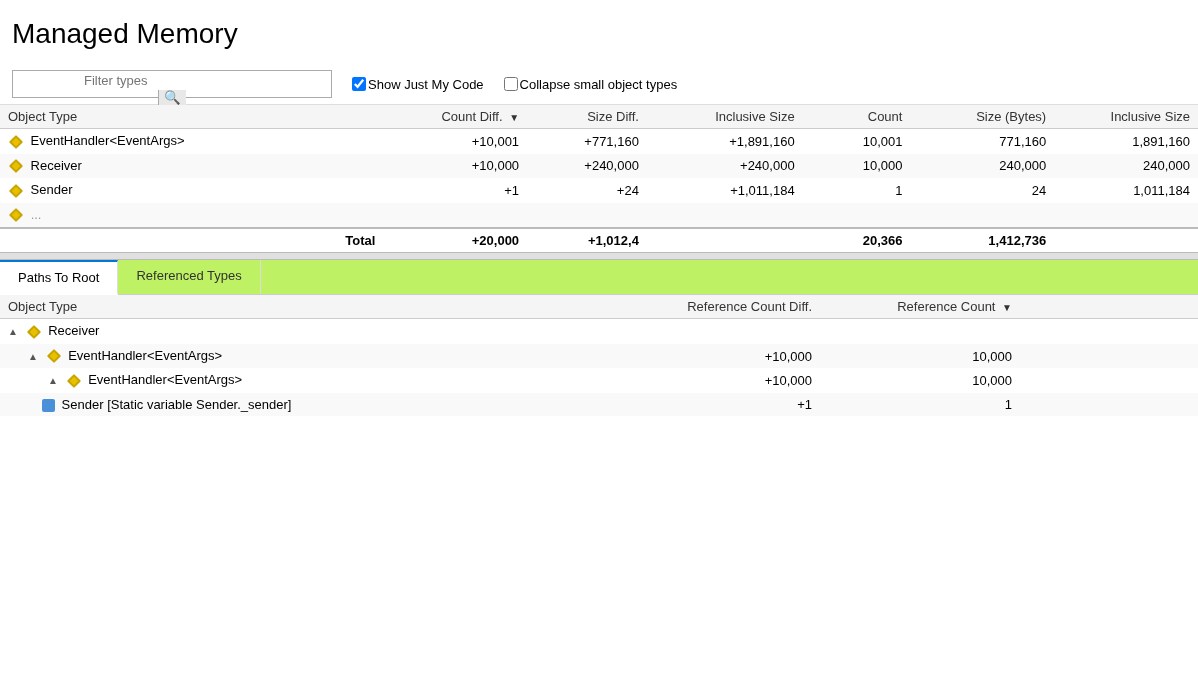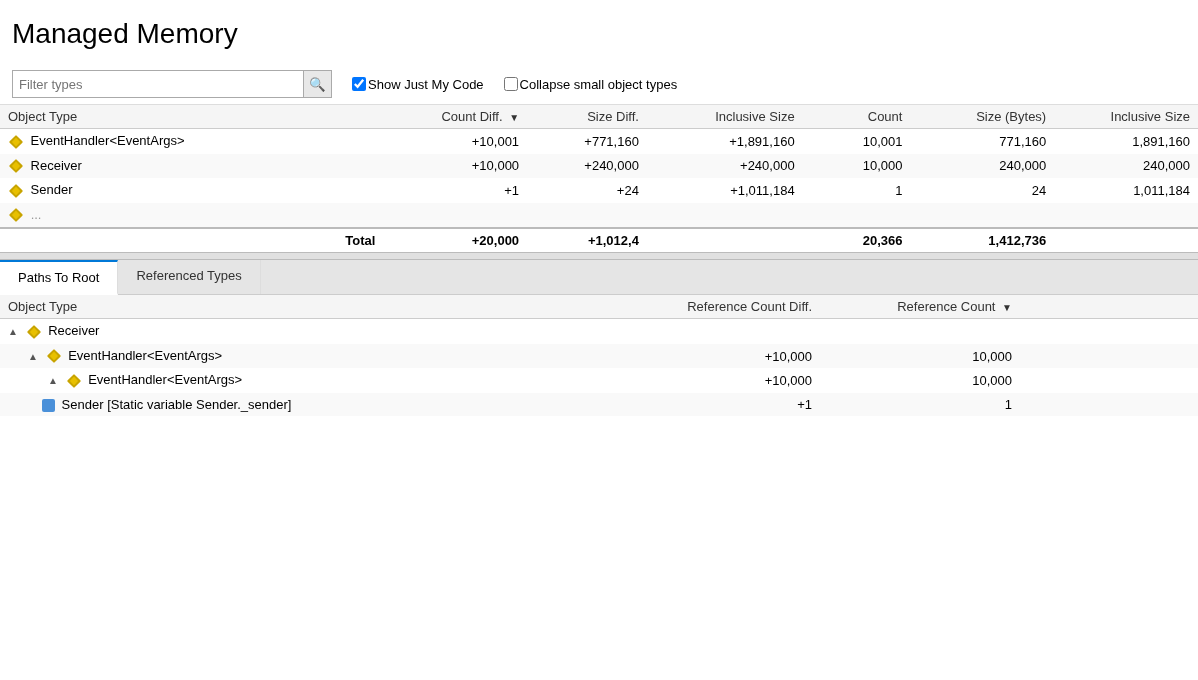--- a/index.html
+++ b/index.html
@@ -1,40 +1,40 @@
 <!DOCTYPE html>
 <html><head>
   <meta charset="utf-8">
   <style>
     * { box-sizing: border-box; margin: 0; padding: 0; }
     body { font-family: 'Segoe UI', Arial, sans-serif; font-size: 13px; background: #fff; color: #000; width: 1198px; }
 
     .page-title { font-size: 28px; font-weight: 300; padding: 18px 12px 14px 12px; color: #000; }
 
     .toolbar { display: flex; align-items: center; padding: 6px 12px; gap: 20px; border-bottom: 1px solid #ddd; }
-    .filter-box { display: flex; align-items: center; border: 1px solid #aaa; width: 320px; height: 28px; }
+    .filter-box { display: flex; align-items: center; border: 1px solid #aaa; width: 320px; height: 28px; flex-direction: column; }
     .filter-box input { border: none; outline: none; font-size: 13px; padding: 2px 6px; flex: 1; color: #888; }
     .filter-box .search-btn { background: #e8e8e8; border: none; border-left: 1px solid #aaa; width: 28px; height: 100%; cursor: pointer; display: flex; align-items: center; justify-content: center; }
     .checkbox-group { display: flex; align-items: center; gap: 2px; cursor: pointer; }
     .checkbox-group input[type=checkbox] { width: 14px; height: 14px; }
     .main-table { width: 100%; border-collapse: collapse; }
     .main-table th, .main-table td { border: none; padding: 4px 8px; white-space: nowrap; font-size: 13px; }
     .main-table thead tr { border-bottom: 1px solid #ccc; background: #f5f5f5; }
     .main-table thead th { font-weight: normal; color: #333; text-align: right; }
     .main-table thead th:first-child { text-align: left; }
     .main-table tbody tr:nth-child(even) { background: #f9f9f9; }
     .main-table td { text-align: right; }
     .main-table td:first-child { text-align: left; }
     .total-row td { font-weight: bold; border-top: 2px solid #bbb; }
     .sort-arrow { font-size: 10px; margin-left: 3px; }
     .icon-svg { vertical-align: middle; margin-right: 3px; }
 
     .divider { height: 8px; background: #e0e0e0; border-top: 1px solid #bbb; border-bottom: 1px solid #bbb; }
 
-    .tabs { display: flex; border-bottom: 1px solid #ccc; background: #e5e5e5; }
+    .tabs { display: flex; border-bottom: 1px solid #ccc; background: #bef264; }
     .tab { padding: 8px 18px; cursor: pointer; font-size: 13px; border-right: 1px solid #ddd; }
     .tab.active { background: #fff; border-bottom: 2px solid #fff; font-weight: normal; color: #000; margin-bottom: -1px; border-top: 2px solid #0078d7; }
     .tab:not(.active) { color: #333; }
 
     .bottom-table { width: 100%; border-collapse: collapse; }
     .bottom-table th, .bottom-table td { padding: 4px 8px; font-size: 13px; white-space: nowrap; }
     .bottom-table thead tr { border-bottom: 1px solid #ccc; background: #f5f5f5; }
     .bottom-table thead th { font-weight: normal; color: #333; text-align: right; }
     .bottom-table thead th:first-child { text-align: left; width: 60%; }
     .bottom-table td { text-align: right; }

